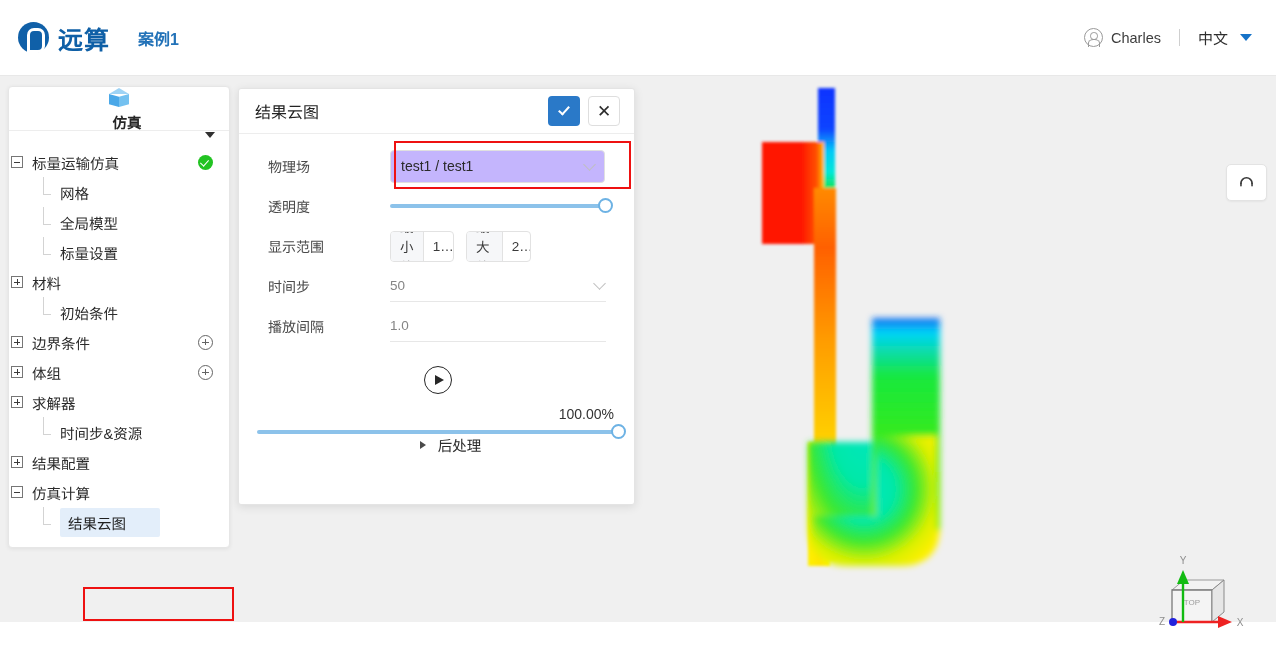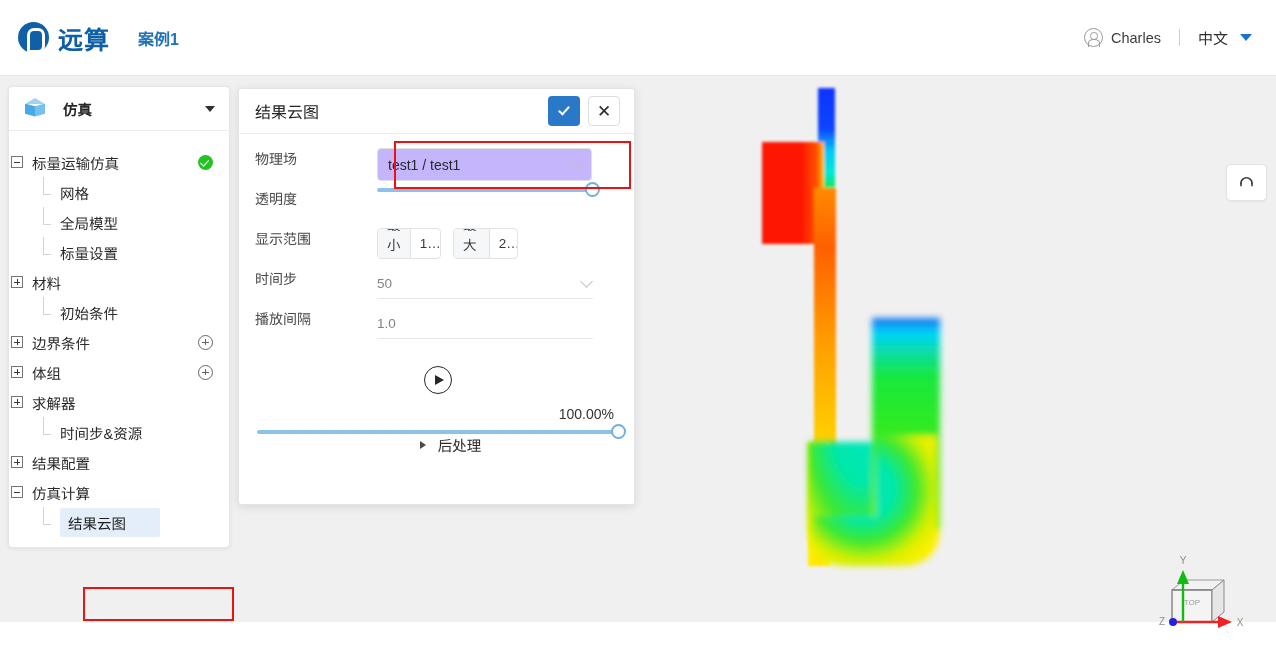--- a/index.html
+++ b/index.html
@@ -68,21 +68,21 @@
   
   #sidebar {
     position: absolute; left: 8px; top: 86px;
     width: 222px; height: 462px;
     background: #ffffff;
     border: 1px solid #e6e6e6; border-radius: 4px;
     box-shadow: 0 1px 4px rgba(0,0,0,0.07);
   }
   #sidebar-header {
     height: 44px; display: flex; align-items: center;
-    border-bottom: 1px solid #ededed; padding: 0 14px;
+    border-bottom: 1px solid #ededed; padding: 0 14px; flex-direction: column;
   }
   #sim-cube-icon { width: 24px; height: 24px; position: relative; flex: 0 0 auto; }
   #sim-cube-icon .top  { position:absolute; left:2px; top:1px; width:0; height:0;
       border-left:10px solid transparent; border-right:10px solid transparent;
       border-bottom:6px solid #9ed3f5; }
   #sim-cube-icon .left { position:absolute; left:2px; top:7px; width:10px; height:13px;
       background:#4aa8e8; clip-path: polygon(0 0,100% 22%,100% 100%,0 78%); }
   #sim-cube-icon .right{ position:absolute; left:12px; top:7px; width:10px; height:13px;
       background:#74c1f0; clip-path: polygon(0 22%,100% 0,100% 78%,0 100%); }
   #sidebar-header-label { font-size: 14.5px; font-weight: bold; color: #262626; margin-left: 16px; }
@@ -201,21 +201,21 @@
     border-width: 0 2px 2px 0; transform: rotate(42deg); margin-top: -3px;
   }
   #dialog-close-button {
     width: 32px; height: 30px; background: #ffffff;
     border: 1px solid #dedede; border-radius: 4px;
     display: flex; align-items: center; justify-content: center;
     font-size: 17px; color: #2c2c2c; line-height: 1;
   }
   #dialog-body { padding: 14px 14px 0 16px; position: relative; }
   .form-row {
-    display: flex; align-items: flex-start; min-height: 36px; margin-bottom: 4px;
+    display: flex; align-items: center; min-height: 36px; margin-bottom: 4px; margin-left: 13px;
   }
   .form-label {
     width: 122px; font-size: 14px; color: #4a4a4a; flex: 0 0 auto;
   }
   .form-control { flex: 1 1 auto; display: flex; align-items: center; }
 
   .select-box {
     width: 215px; height: 33px; background: #c4b5fd;
     border: 1px solid #e0e0e0; border-radius: 4px;
     display: flex; align-items: center; padding: 0 10px;

